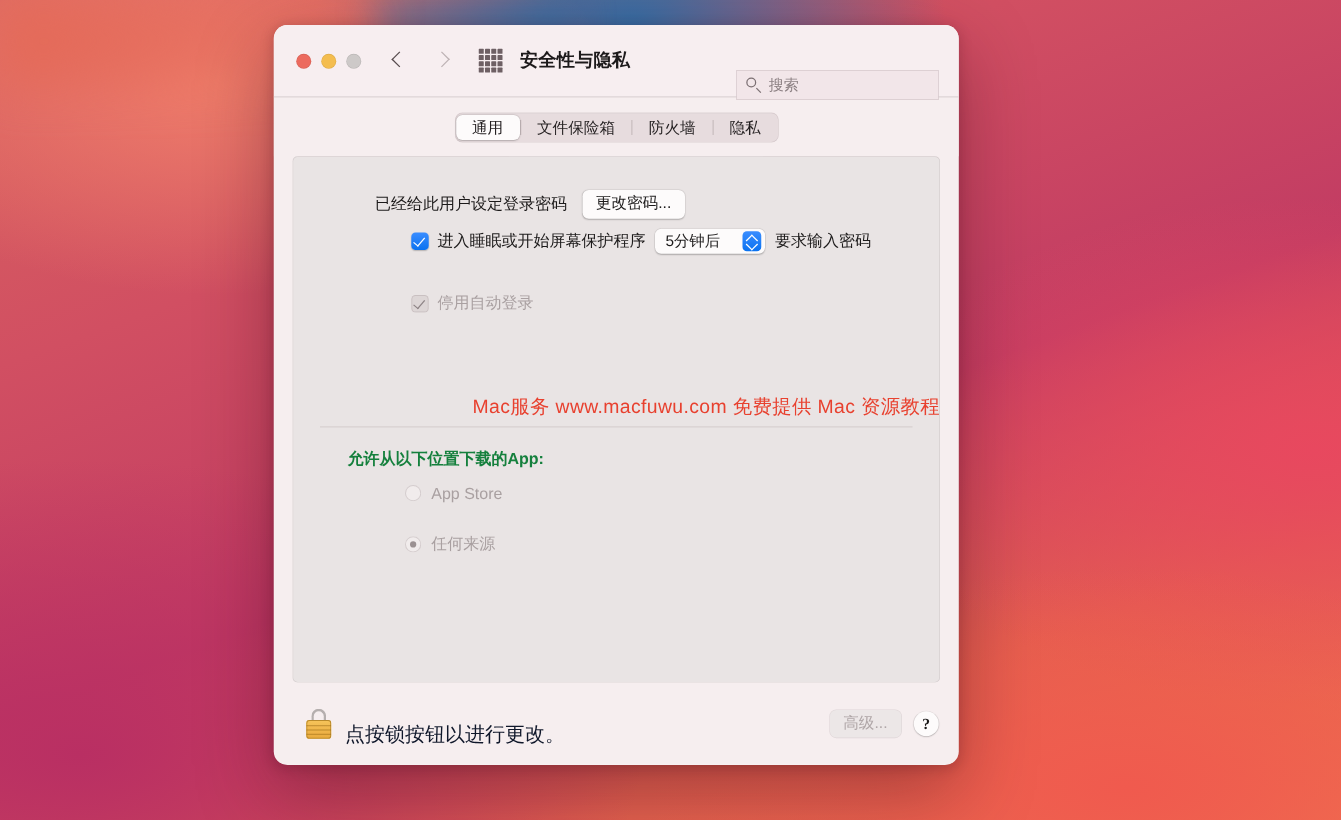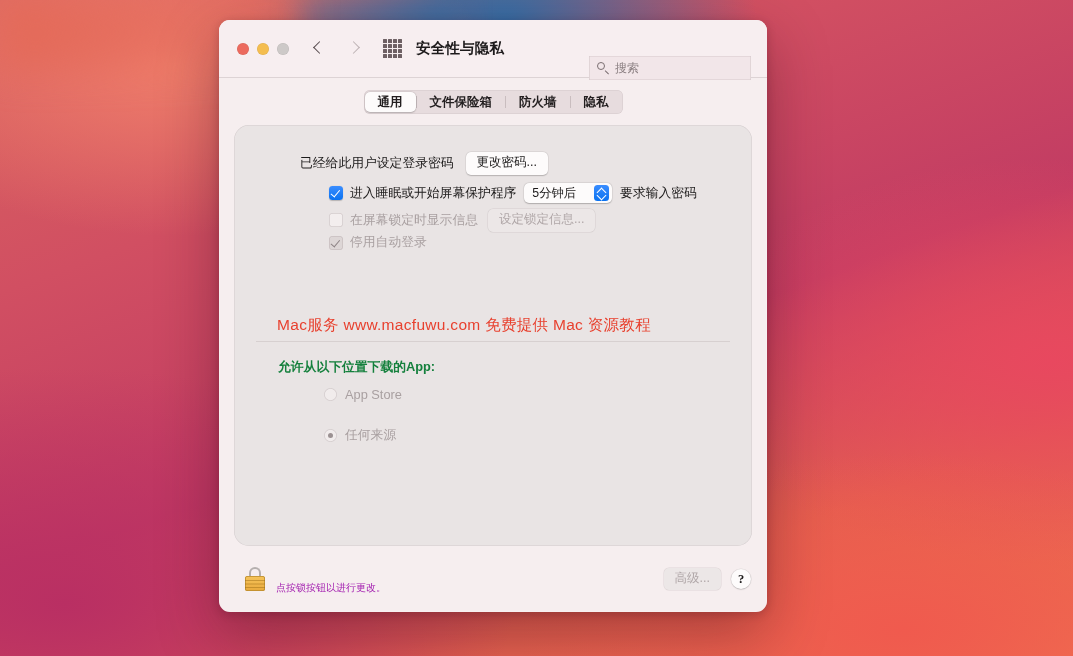--- a/index.html
+++ b/index.html
@@ -176,21 +176,20 @@
     color: #8c8083;
   }
 
   
   .tabbar-wrap {
     flex: 0 0 auto;
     background: #f6eeef;
     padding: 12px 0 11px 0;
     display: flex;
     justify-content: center;
-    font-weight: bold;
   }
   .tabs {
     display: flex;
     align-items: center;
     height: 22px;
     border-radius: 6px;
     background: #e7dcde;
     box-shadow: inset 0 0 0 0.5px rgba(120,100,105,0.16);
     padding: 1px;
   }
@@ -212,21 +211,21 @@
     width: 1px;
     height: 12px;
     background: #c9bdbf;
   }
 
   
   .content {
     margin: 0 15px;
     flex: 1 1 auto;
     background: #e9e4e4;
-    border-radius: 15px;
+    border-radius: 4px;
     box-shadow: inset 0 0 0 0.5px rgba(120,105,108,0.20);
     position: relative;
     overflow: hidden;
   }
 
   .pwd-line {
     position: absolute;
     left: 66px;
     top: 27px;
     display: flex;
@@ -343,21 +342,21 @@
     border-left: 1.3px solid #fff;
     border-top: 1.3px solid #fff;
   }
   .stepper::before { top: 4.2px; transform: rotate(45deg); }
   .stepper::after  { top: 6.5px; transform: rotate(225deg); }
 
   .watermark {
     position: absolute;
     left: 0; right: 0;
     top: 190px;
-    text-align: left;
+    text-align: right;
     font-size: 15.5px;
     color: #e8412f;
     letter-spacing: 0.3px;
     padding-left: 43px;
   }
 
   .divider {
     position: absolute;
     left: 22px; right: 22px;
     top: 216px;
@@ -437,22 +436,22 @@
   }
   .lock .body::before {
     content: "";
     position: absolute;
     left: 0; right: 0; top: 3.5px;
     height: 1px;
     background: rgba(150,105,20,0.45);
     box-shadow: 0 3.5px 0 rgba(150,105,20,0.45), 0 7px 0 rgba(150,105,20,0.45);
   }
   .lock-text {
-    font-size: 10px;
-    color: #a21caf;
+    font-size: 16px;
+    color: #0f172a;
     margin-top: 18px;
   }
   .bottom-right {
     margin-left: auto;
     display: flex;
     align-items: center;
     gap: 10px;
   }
   .help {
     width: 20px; height: 20px;
@@ -534,25 +533,20 @@
     <div class="checkline c1">
       <span class="cb on"></span>
       <span class="lbl">进入睡眠或开始屏幕保护程序</span>
       <span class="popup">
         <span class="val">5分钟后</span>
         <span class="stepper"></span>
       </span>
       <span class="lbl">要求输入密码</span>
     </div>
 
-    <div class="checkline c2">
-      <span class="cb off"></span>
-      <span class="lbl dim">在屏幕锁定时显示信息</span>
-      <button class="btn disabled" style="margin-left:10px;">设定锁定信息...</button>
-    </div>
 
     <div class="checkline c3">
       <span class="cb on-dim"></span>
       <span class="lbl dim">停用自动登录</span>
     </div>
 
     <div class="watermark">Mac服务  www.macfuwu.com  免费提供 Mac 资源教程</div>
 
     <div class="divider"></div>
 

